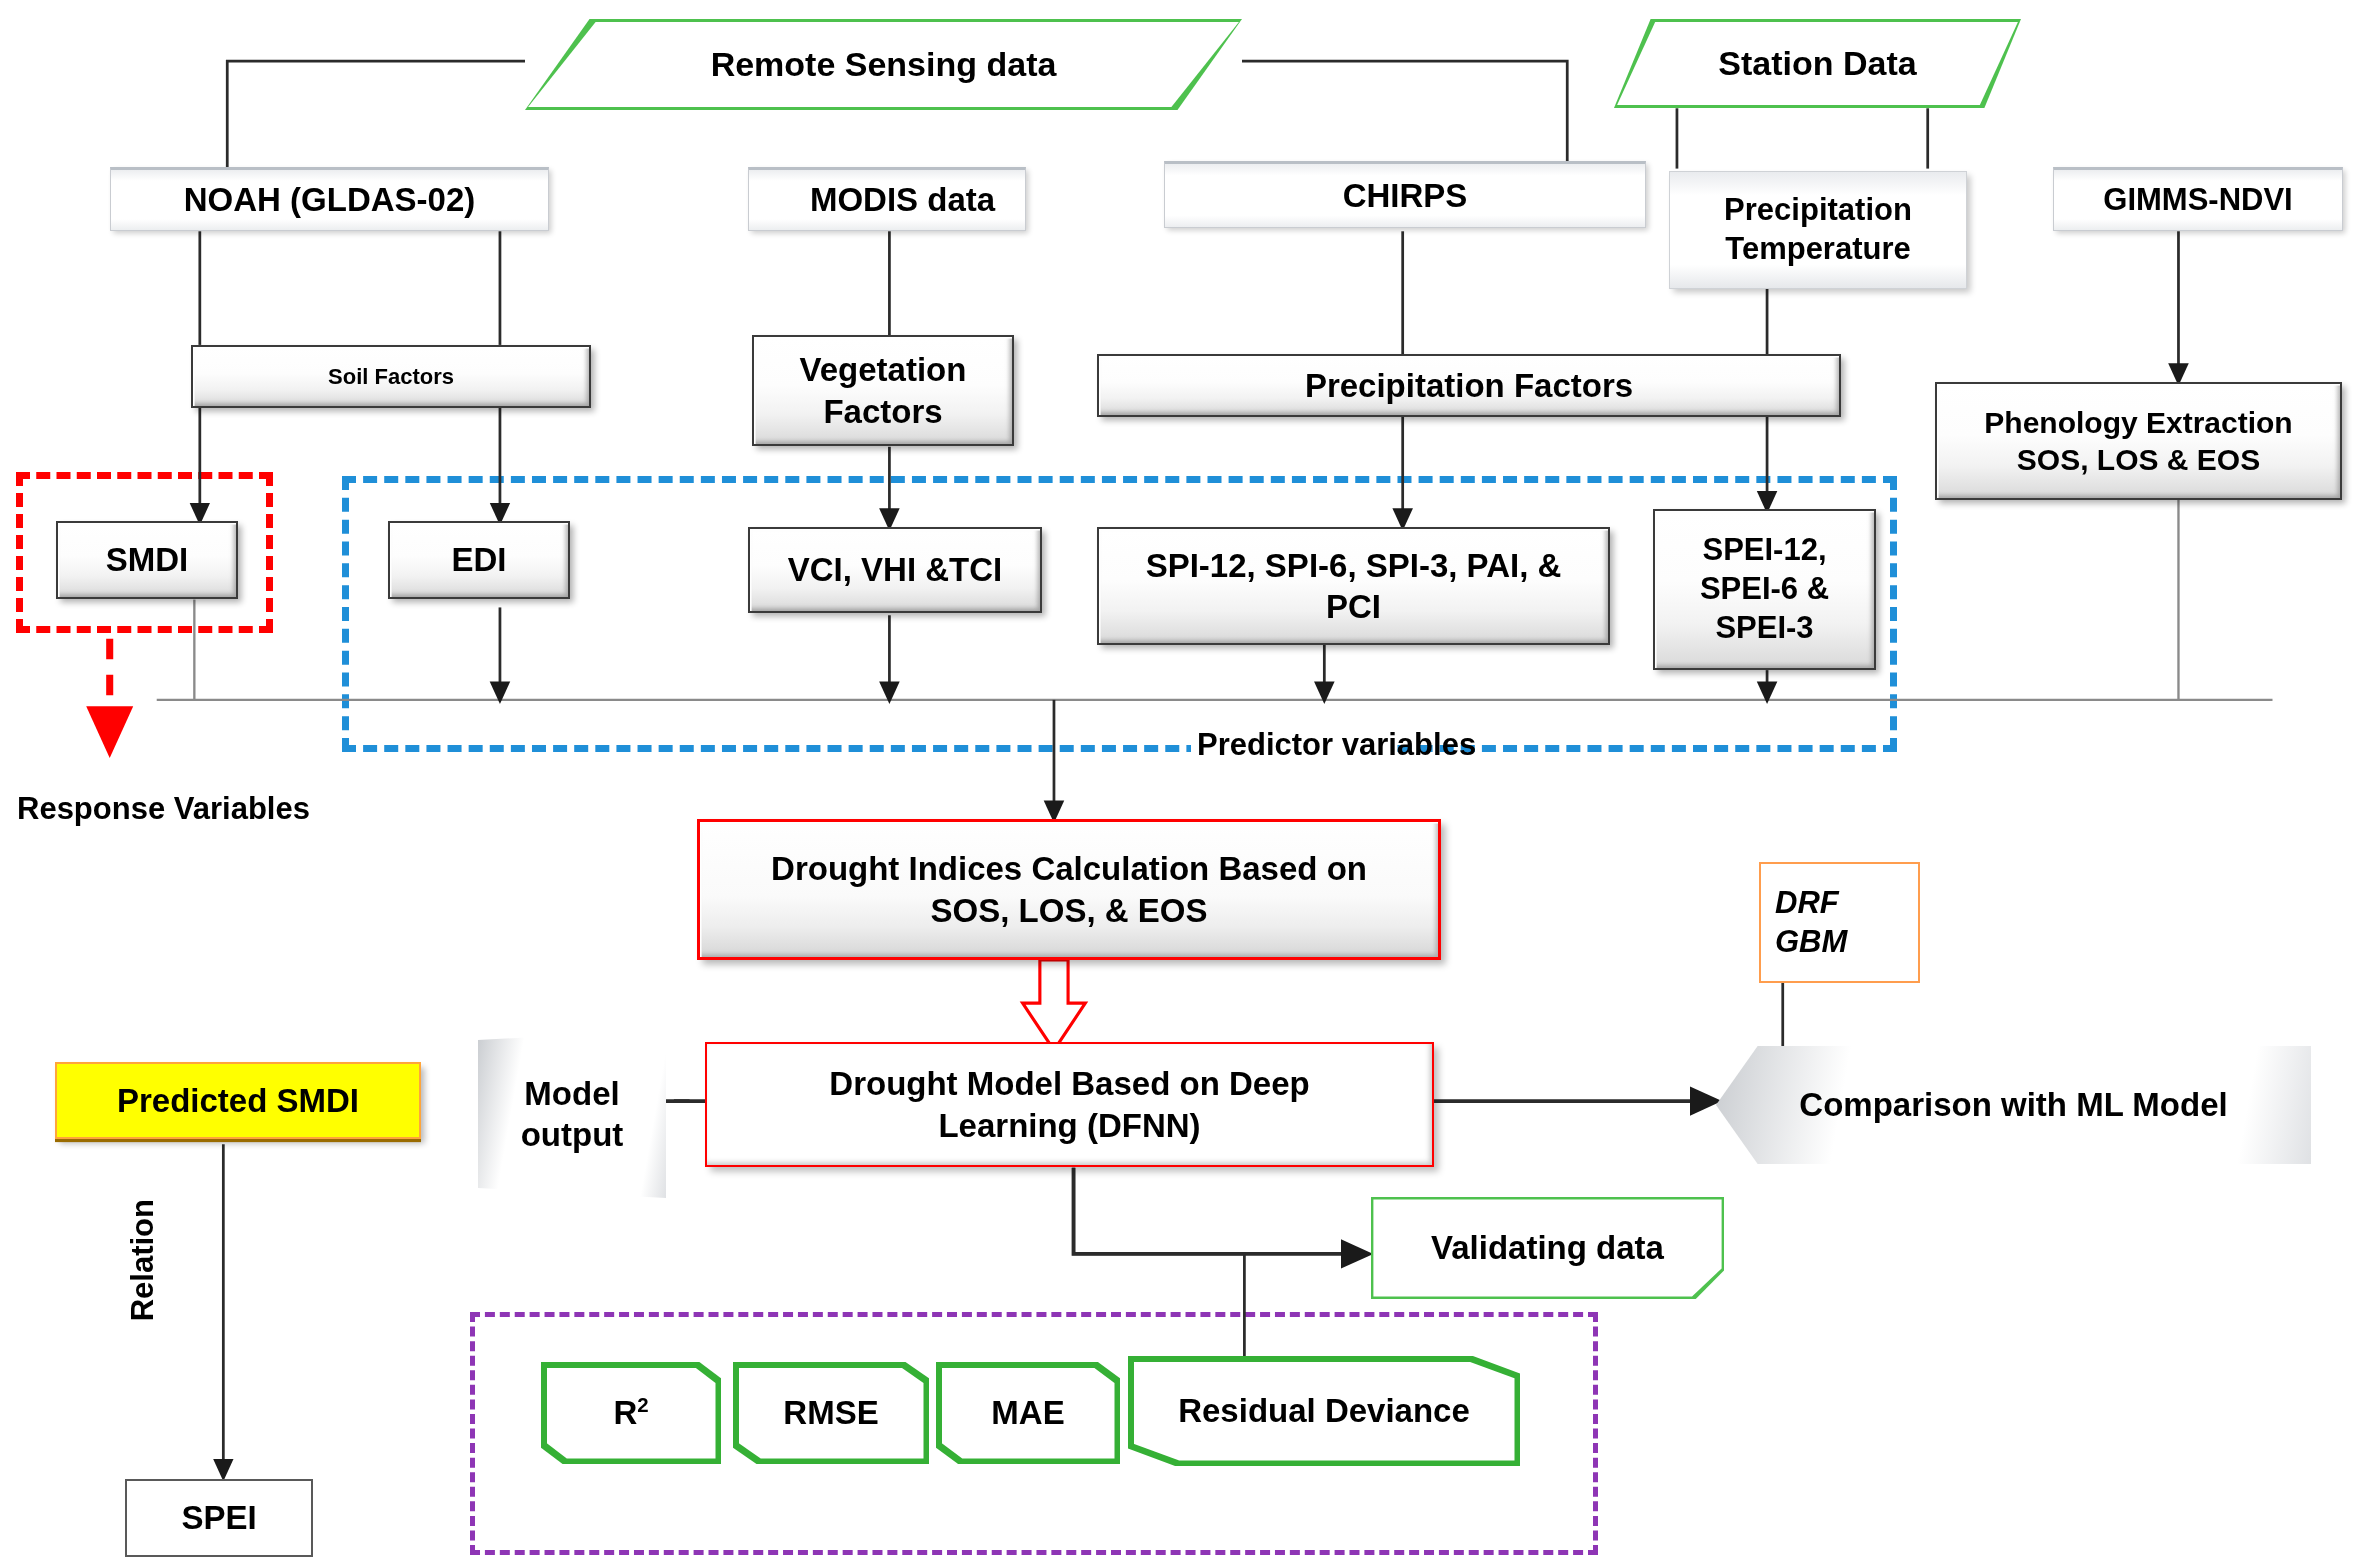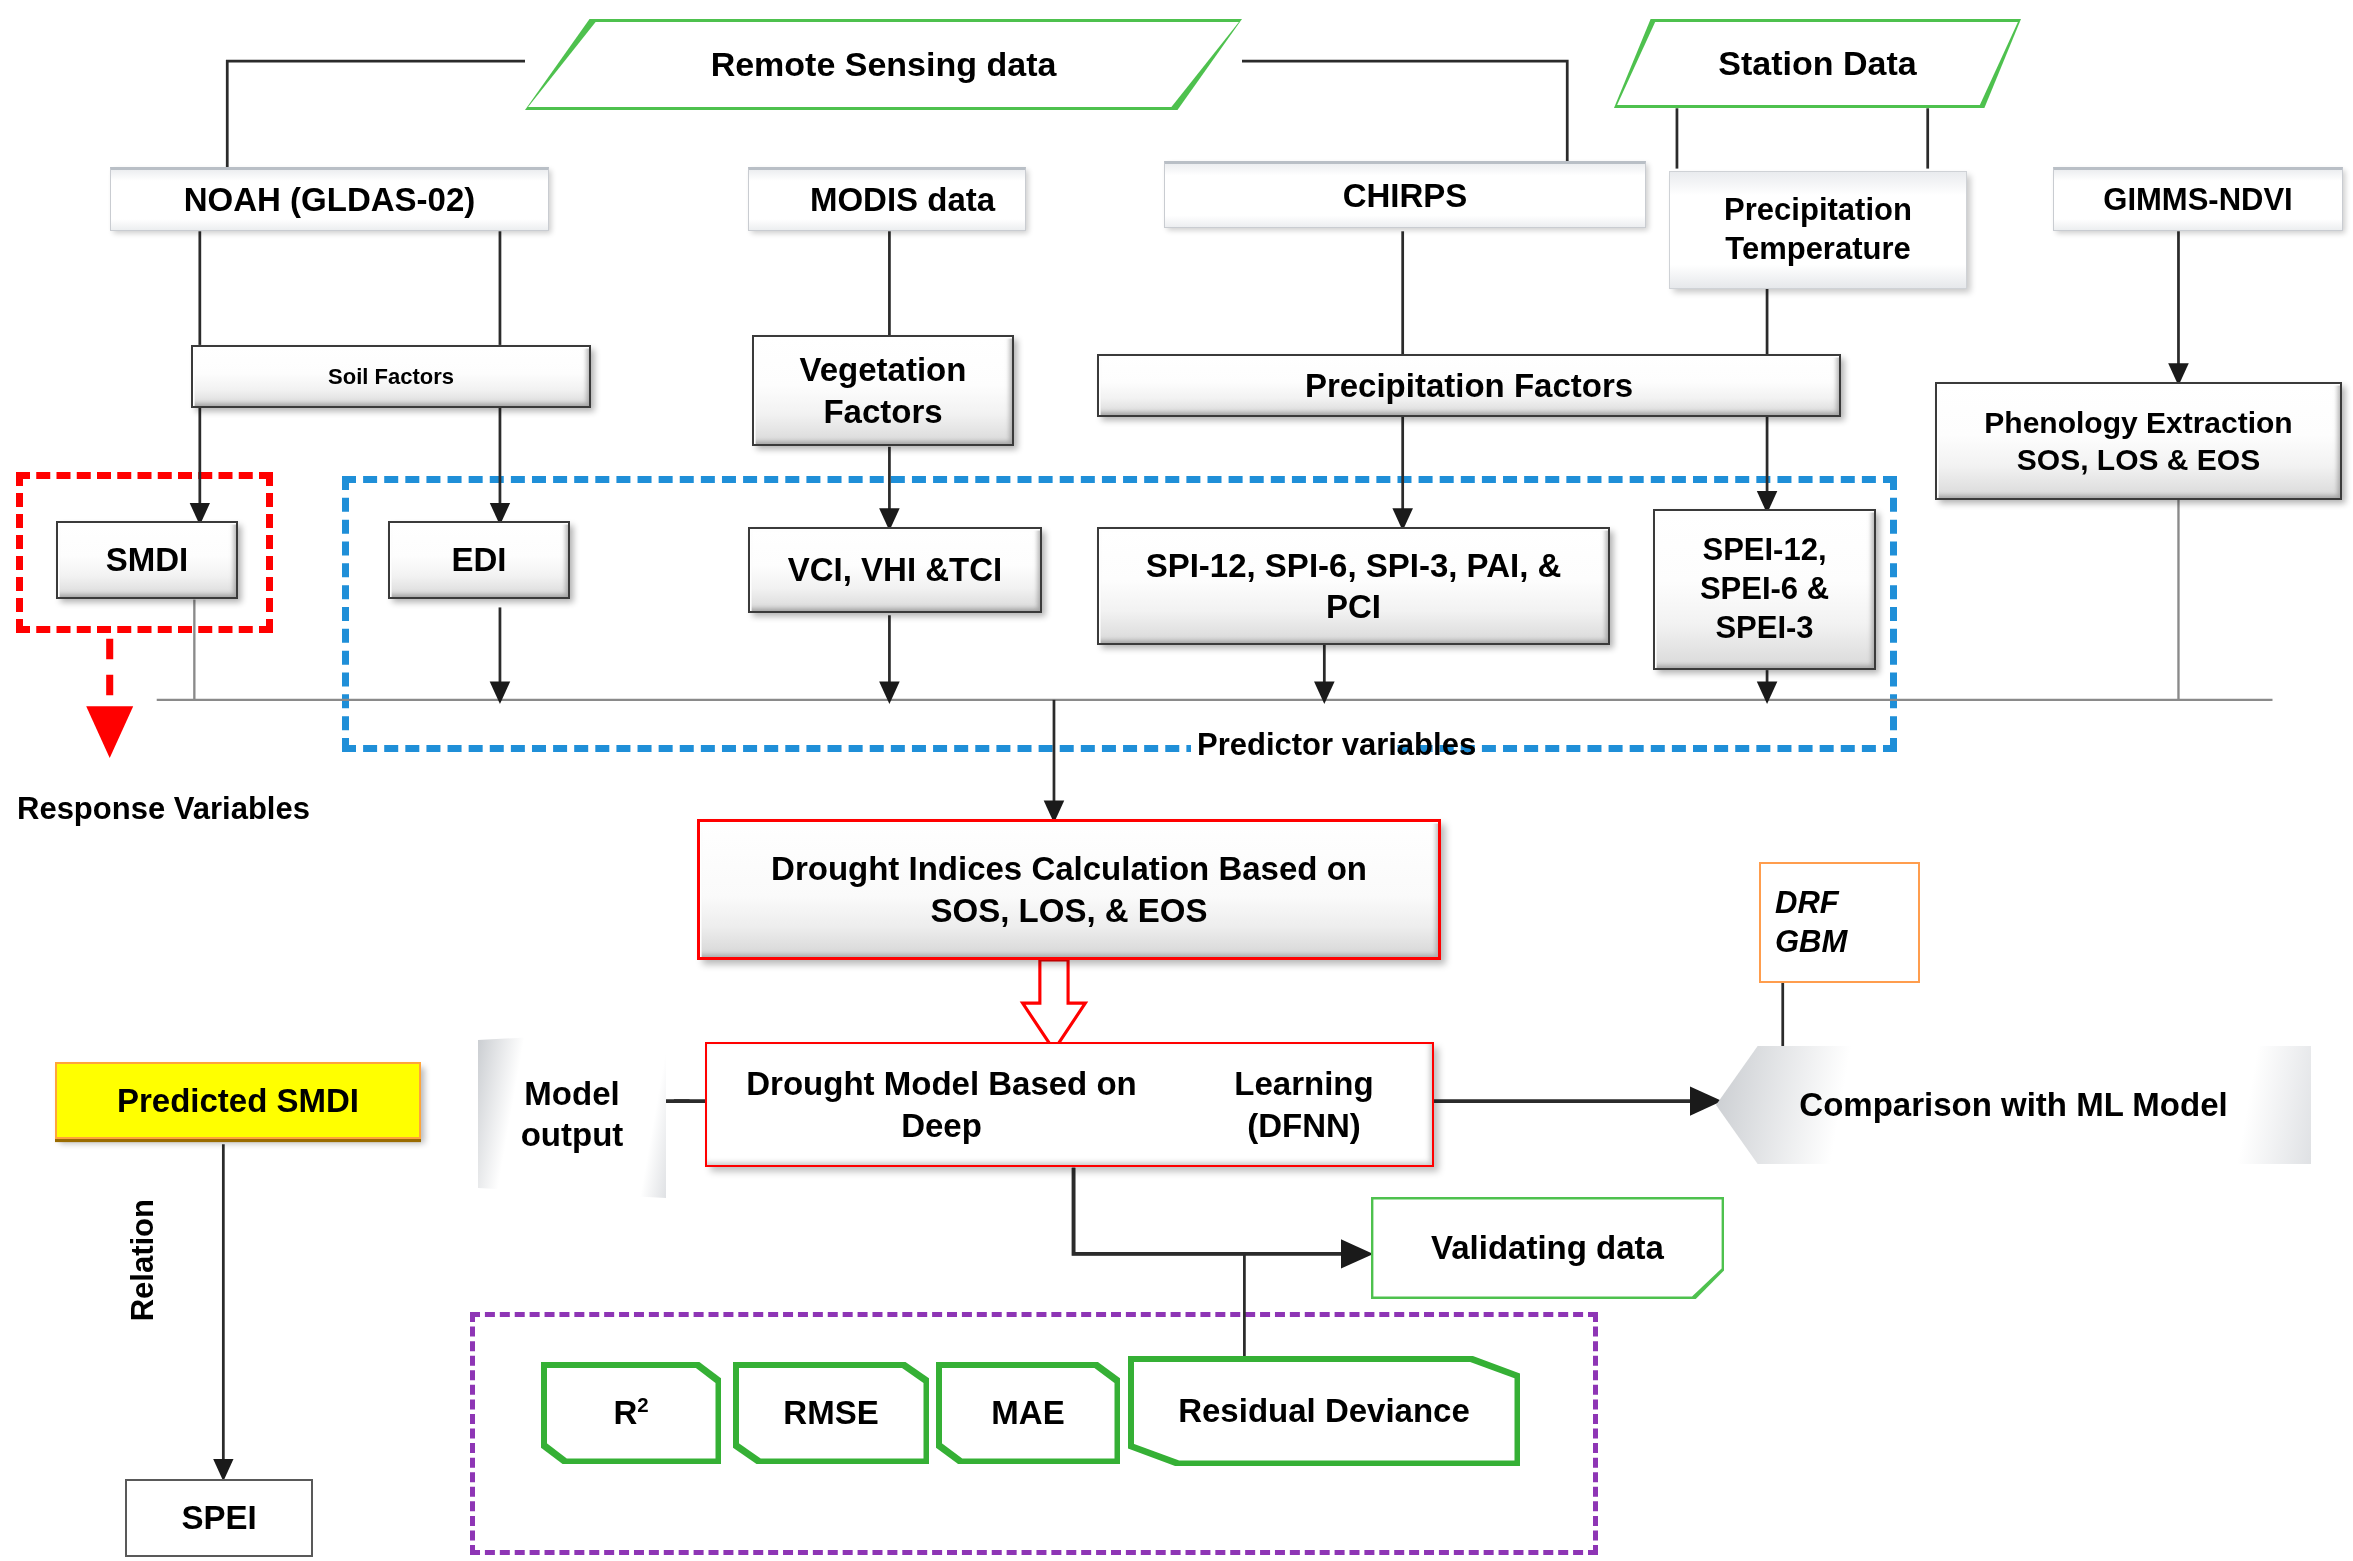--- a/index.html
+++ b/index.html
@@ -295,21 +295,21 @@
     <span>SPEI-12,</span>
     <span>SPEI-6 &amp;</span>
     <span>SPEI-3</span>
   </div>
 
   <div class="node redframe" style="left:697px;top:819px;width:744px;height:141px;flex-direction:column;font-size:33px;">
     <span>Drought Indices Calculation Based on</span>
     <span>SOS, LOS, &amp; EOS</span>
   </div>
 
-  <div class="node redframe-plain" style="left:705px;top:1042px;width:729px;height:125px;flex-direction:row;font-size:33px;">
+  <div class="node redframe-plain" style="left:705px;top:1042px;width:729px;height:125px;flex-direction:column;font-size:33px;">
     <span>Drought Model Based on Deep</span>
     <span>Learning (DFNN)</span>
   </div>
 
   <div class="node" style="left:478px;top:1030px;width:188px;height:168px;flex-direction:column;font-size:33px;">
     <div class="arrowcallout-edge" style="clip-path:polygon(0 6%,100% 0,100% 100%,0 94%);-webkit-clip-path:polygon(0 6%,100% 0,100% 100%,0 94%);"></div>
     <span style="position:relative;z-index:2;">Model</span>
     <span style="position:relative;z-index:2;">output</span>
   </div>
 

